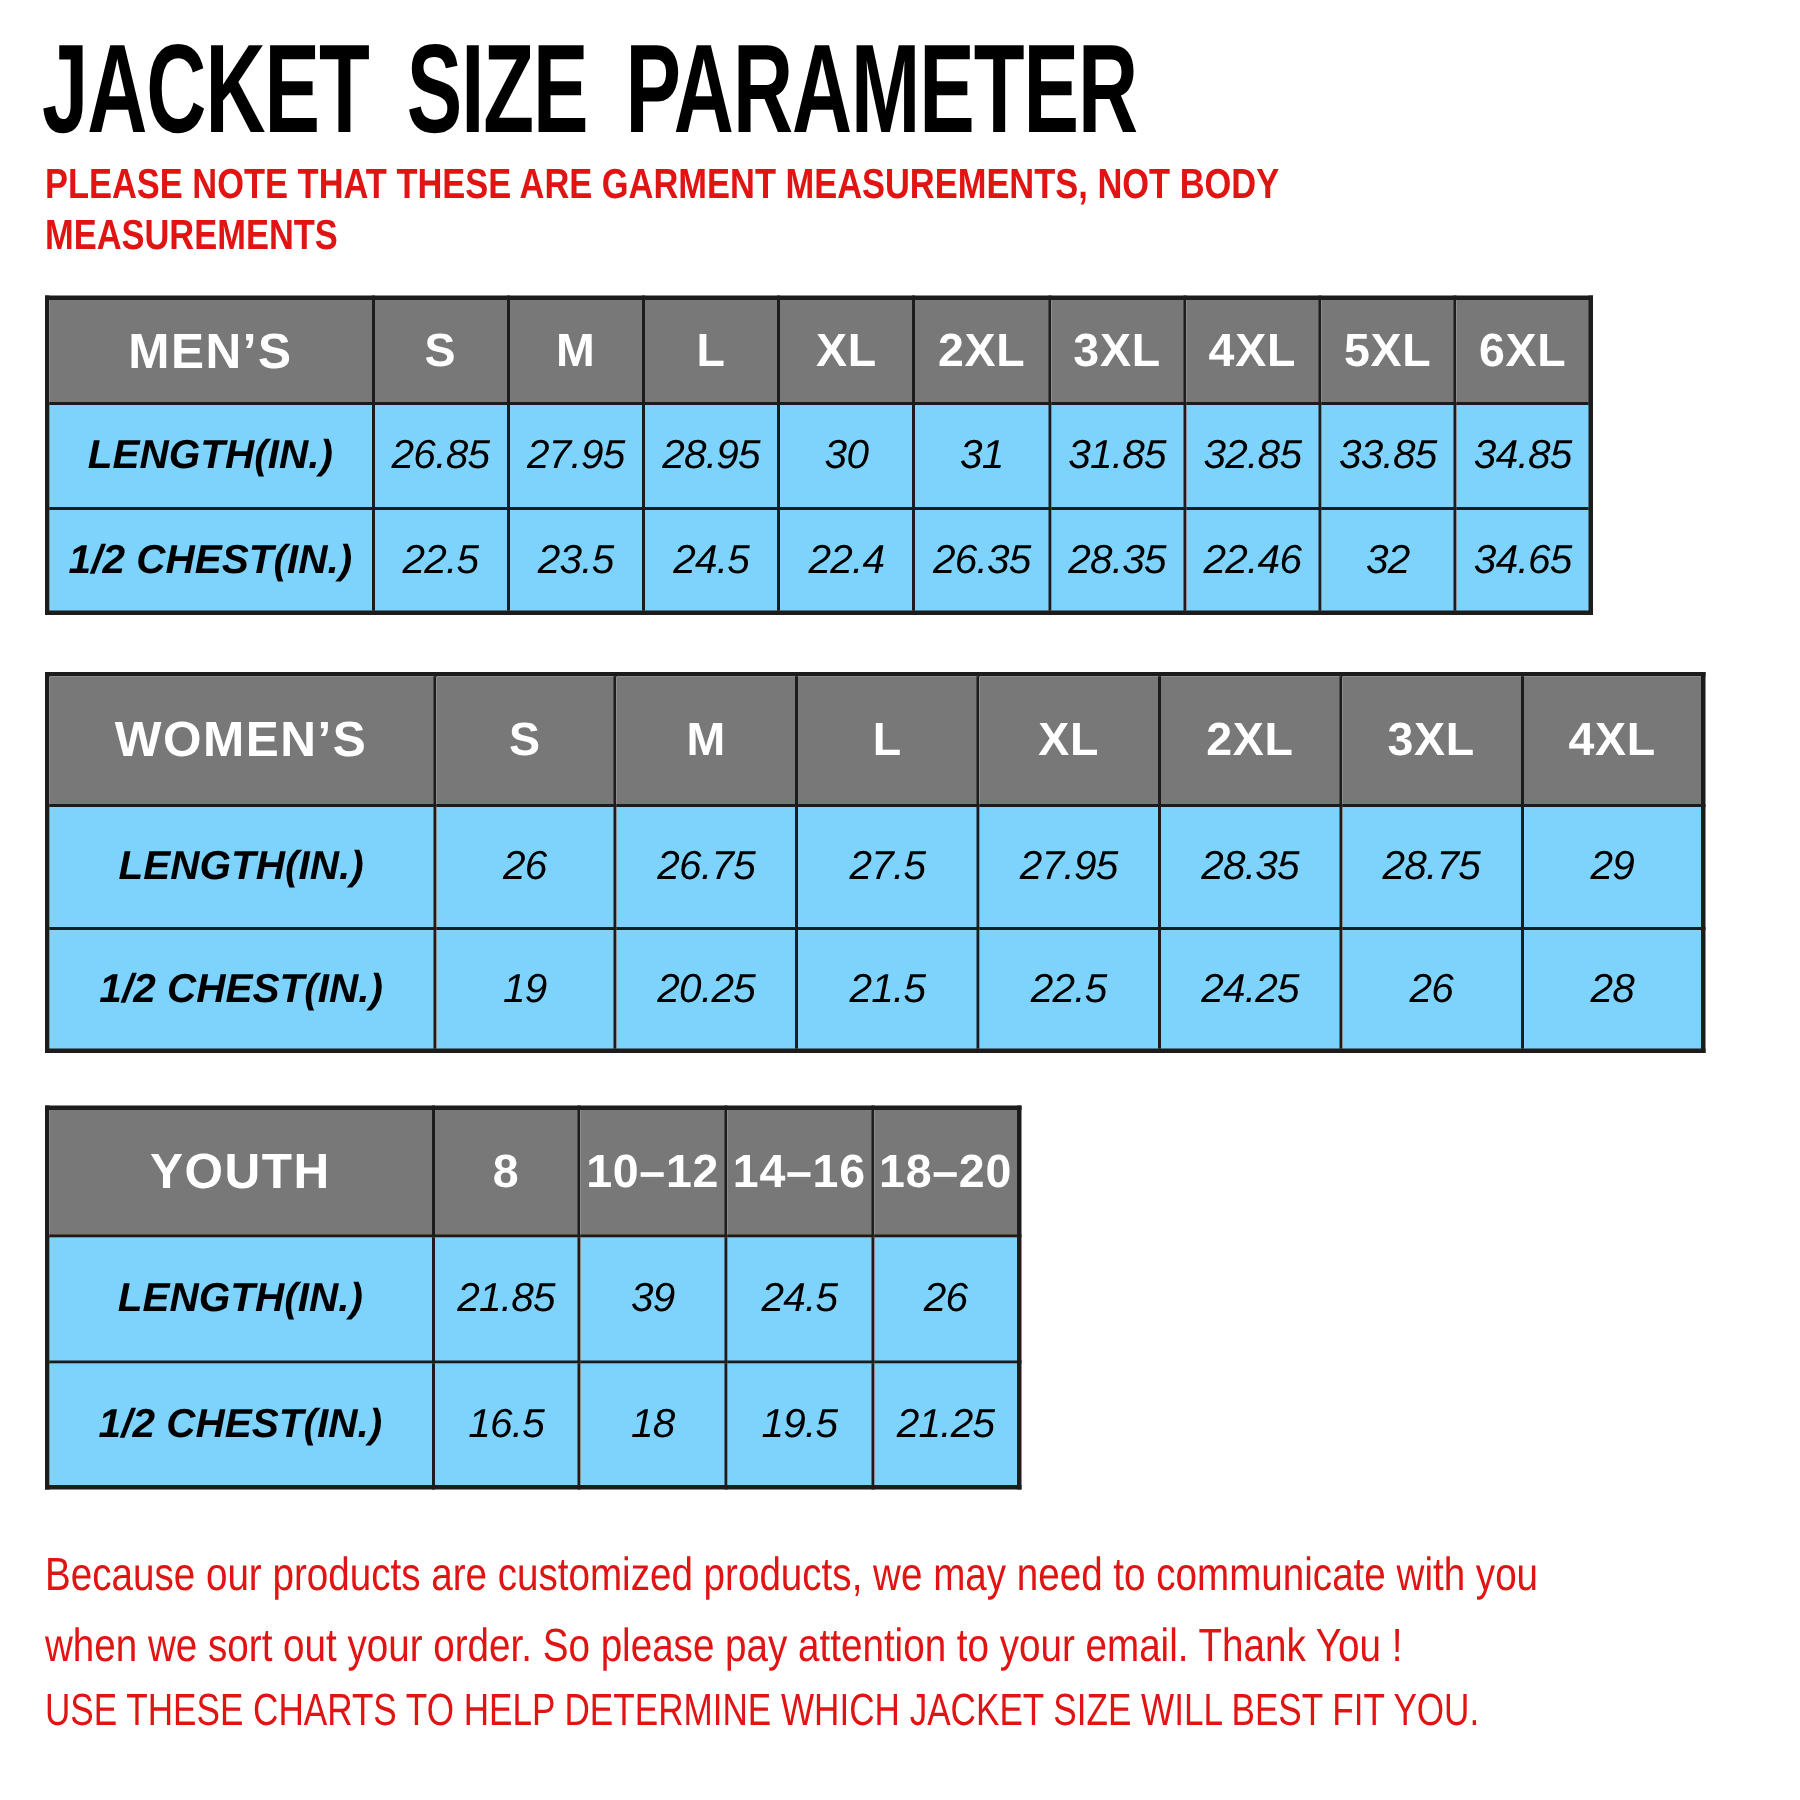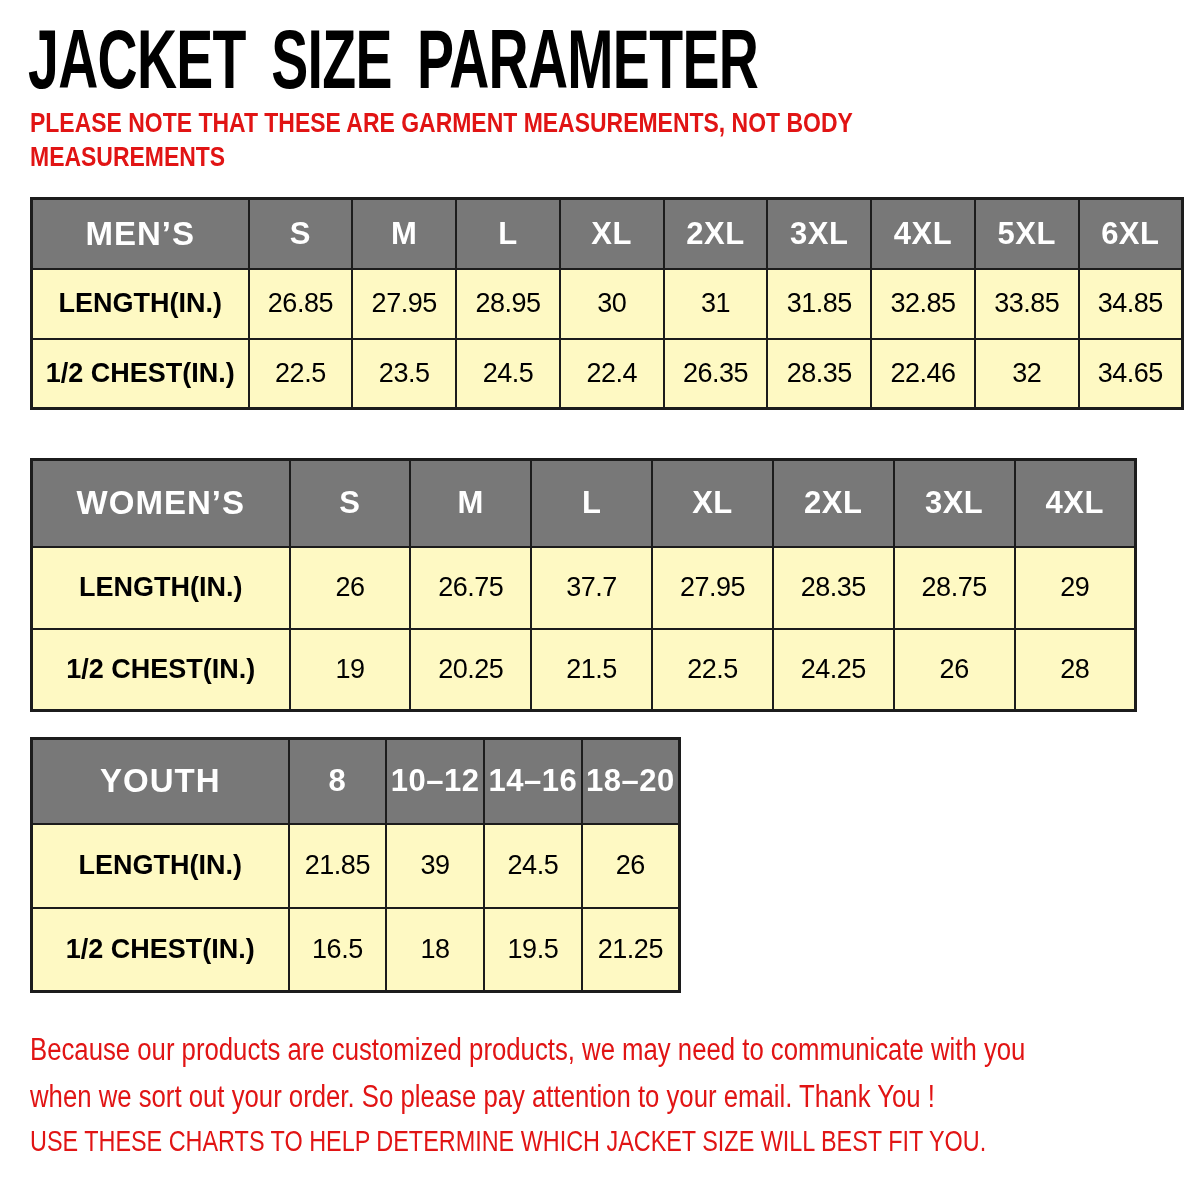--- a/index.html
+++ b/index.html
@@ -41,29 +41,29 @@
   .size-table th, .size-table td{
     border:2px solid #1c1c1c;
     text-align:center; vertical-align:middle;
     padding:0; overflow:hidden;
   }
   .size-table thead th{
     background:#787878; color:#ffffff;
     font-weight:700; font-size:31px; letter-spacing:0.5px;
   }
   .size-table thead th.corner{ font-size:33px; letter-spacing:1px; }
-  .size-table td{ font-size:27px; font-weight:400; letter-spacing:-0.5px; background:#fef9c3; }
+  .size-table td{ font-size:27px; font-weight:400; letter-spacing:-0.5px; background:#7dd3fc;font-style:italic; }
   .size-table td.rlabel{ font-size:27px; font-weight:700; letter-spacing:0; }
 
-  table.mens{ top:197px; width:1154px;padding-left:10px; }
+  table.mens{ top:197px; width:1032px;padding-left:10px; }
   .mens col.c-label{ width:217px; }
   .mens thead th{ height:70px; }
   .mens td{ height:70px; }
 
-  table.womens{ top:458px; width:1107px; }
+  table.womens{ top:448px; width:1107px; }
   .womens col.c-label{ width:258px; }
   .womens thead th{ height:87px; }
   .womens td{ height:82px; }
 
   table.youth{ top:737px; width:651px; }
   .youth col.c-label{ width:257px; }
   .youth thead th{ height:85px; }
   .youth td{ height:84px; }
 </style>
 </head>
@@ -138,21 +138,21 @@
       <th>2XL</th>
       <th>3XL</th>
       <th>4XL</th>
     </tr>
   </thead>
   <tbody>
     <tr>
       <td class="rlabel">LENGTH(IN.)</td>
       <td>26</td>
       <td>26.75</td>
-      <td>37.7</td>
+      <td>27.5</td>
       <td>27.95</td>
       <td>28.35</td>
       <td>28.75</td>
       <td>29</td>
     </tr>
     <tr>
       <td class="rlabel">1/2 CHEST(IN.)</td>
       <td>19</td>
       <td>20.25</td>
       <td>21.5</td>

